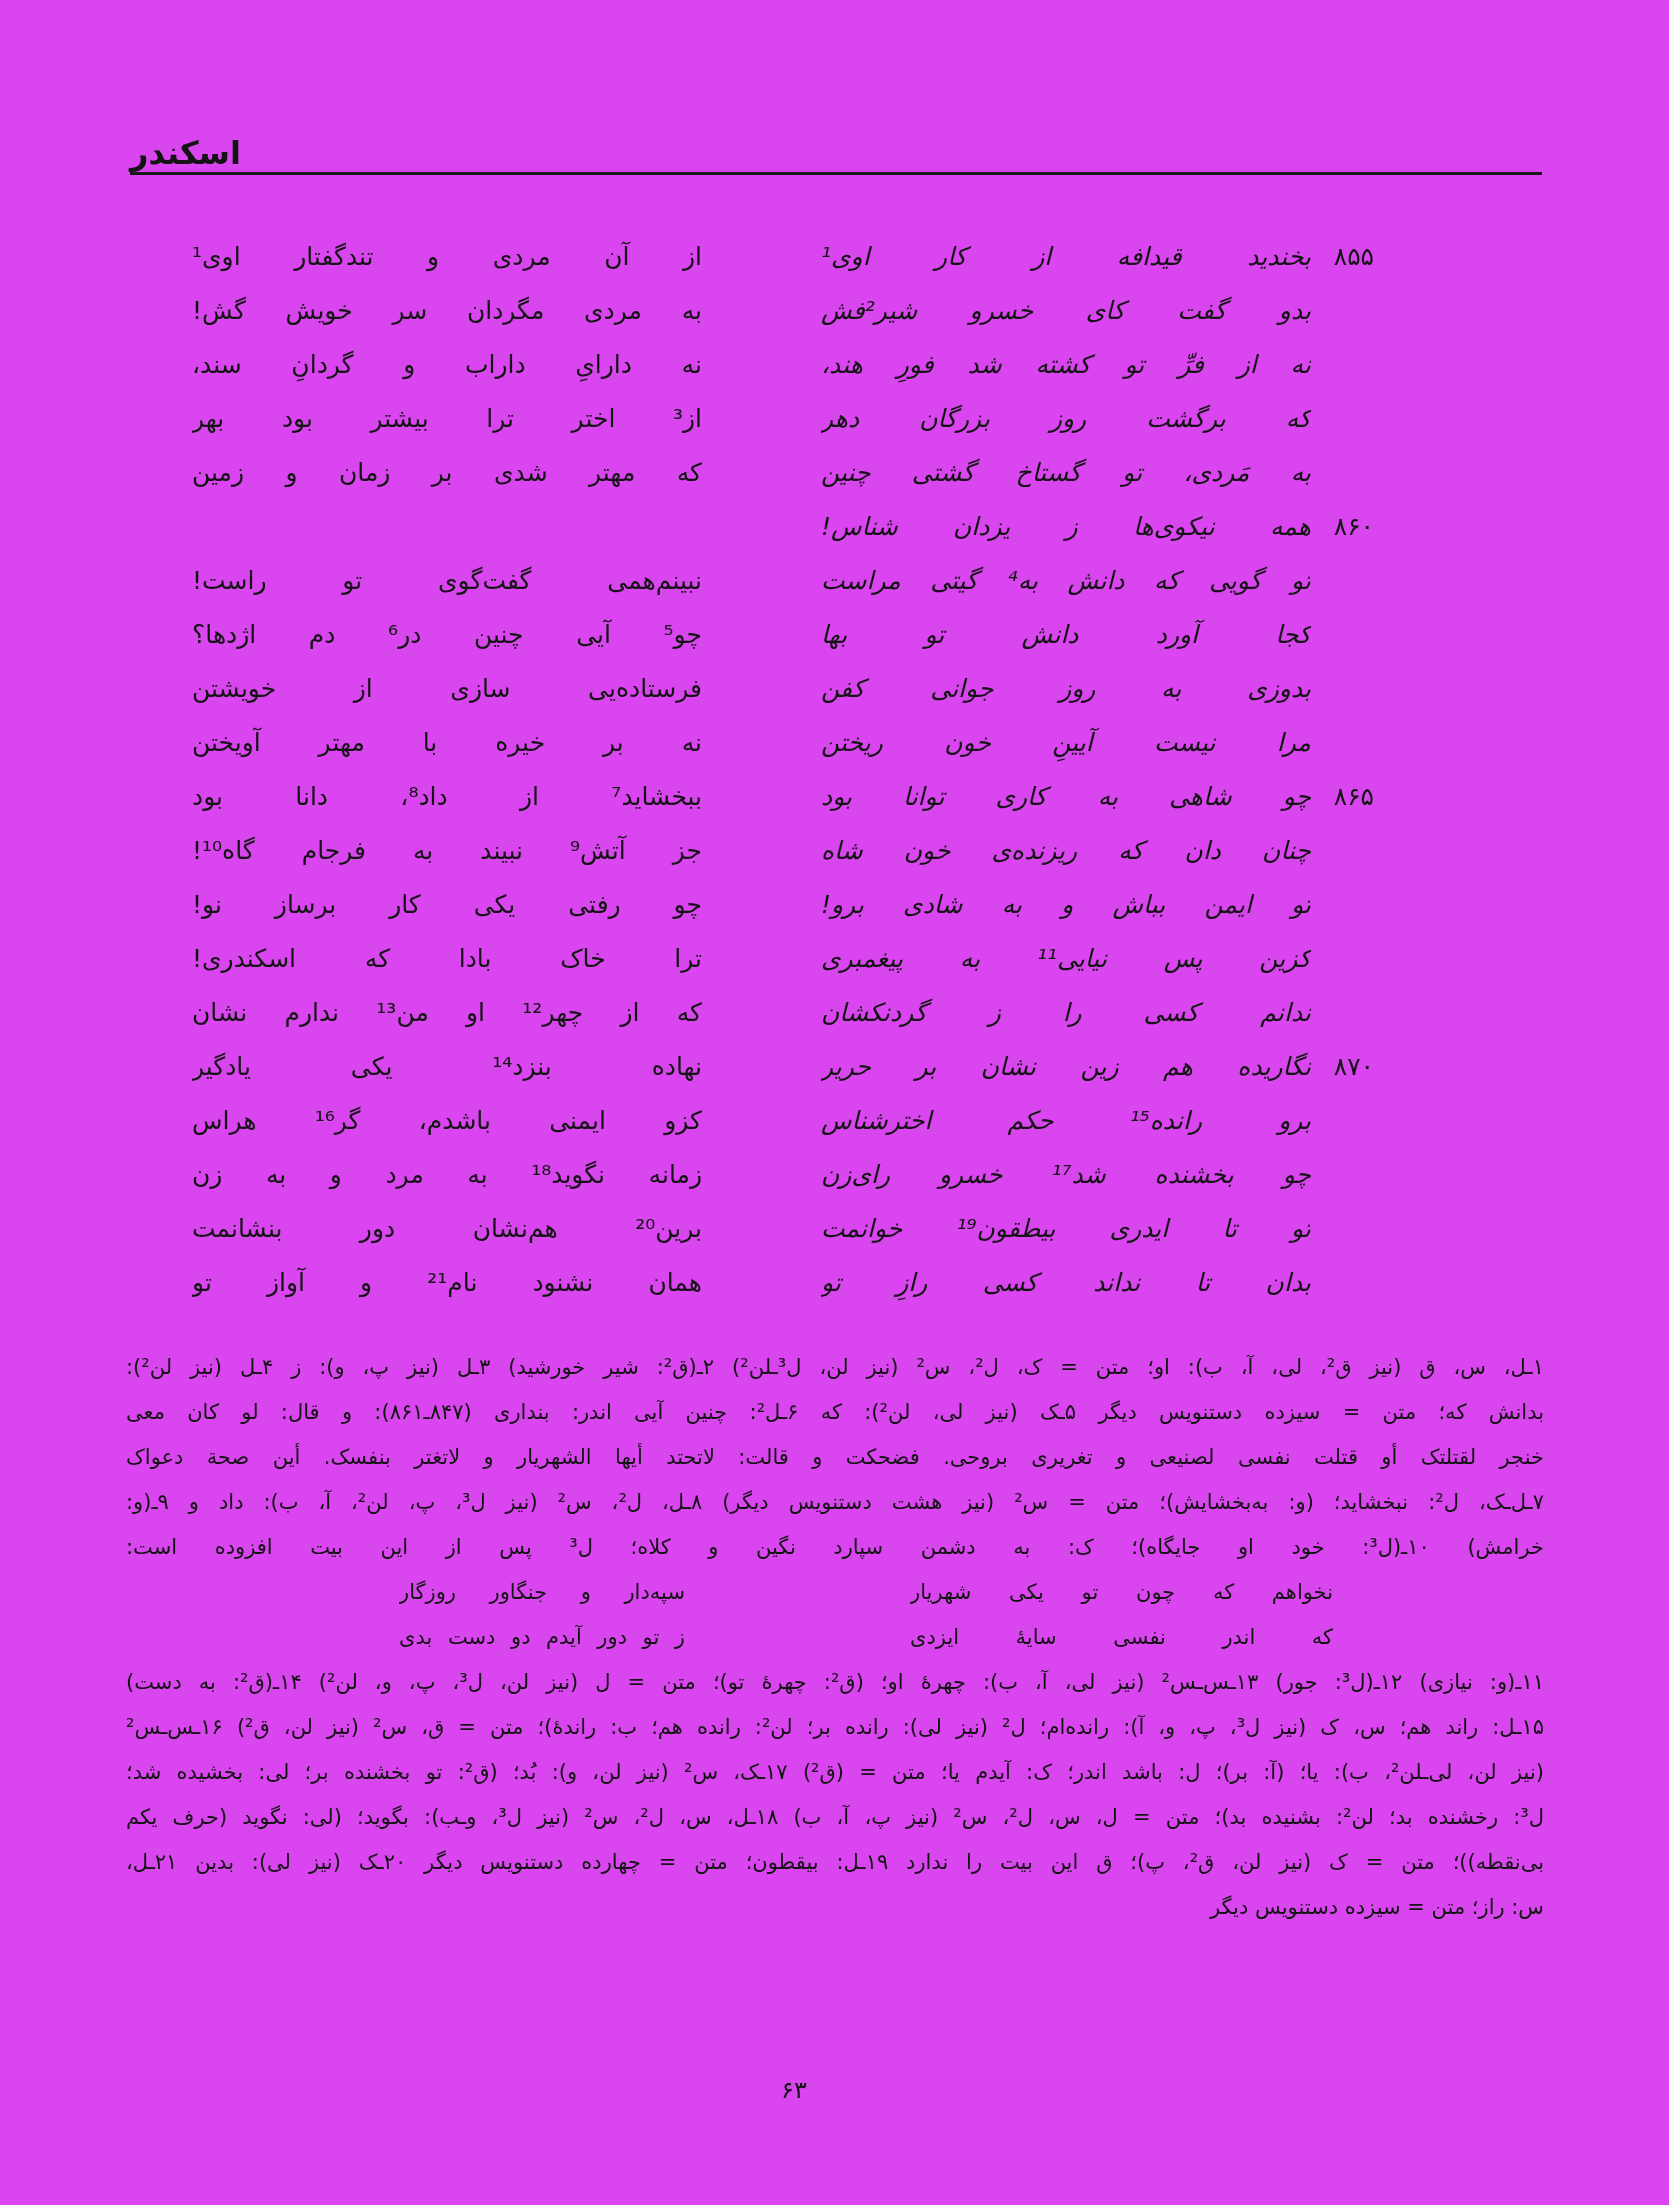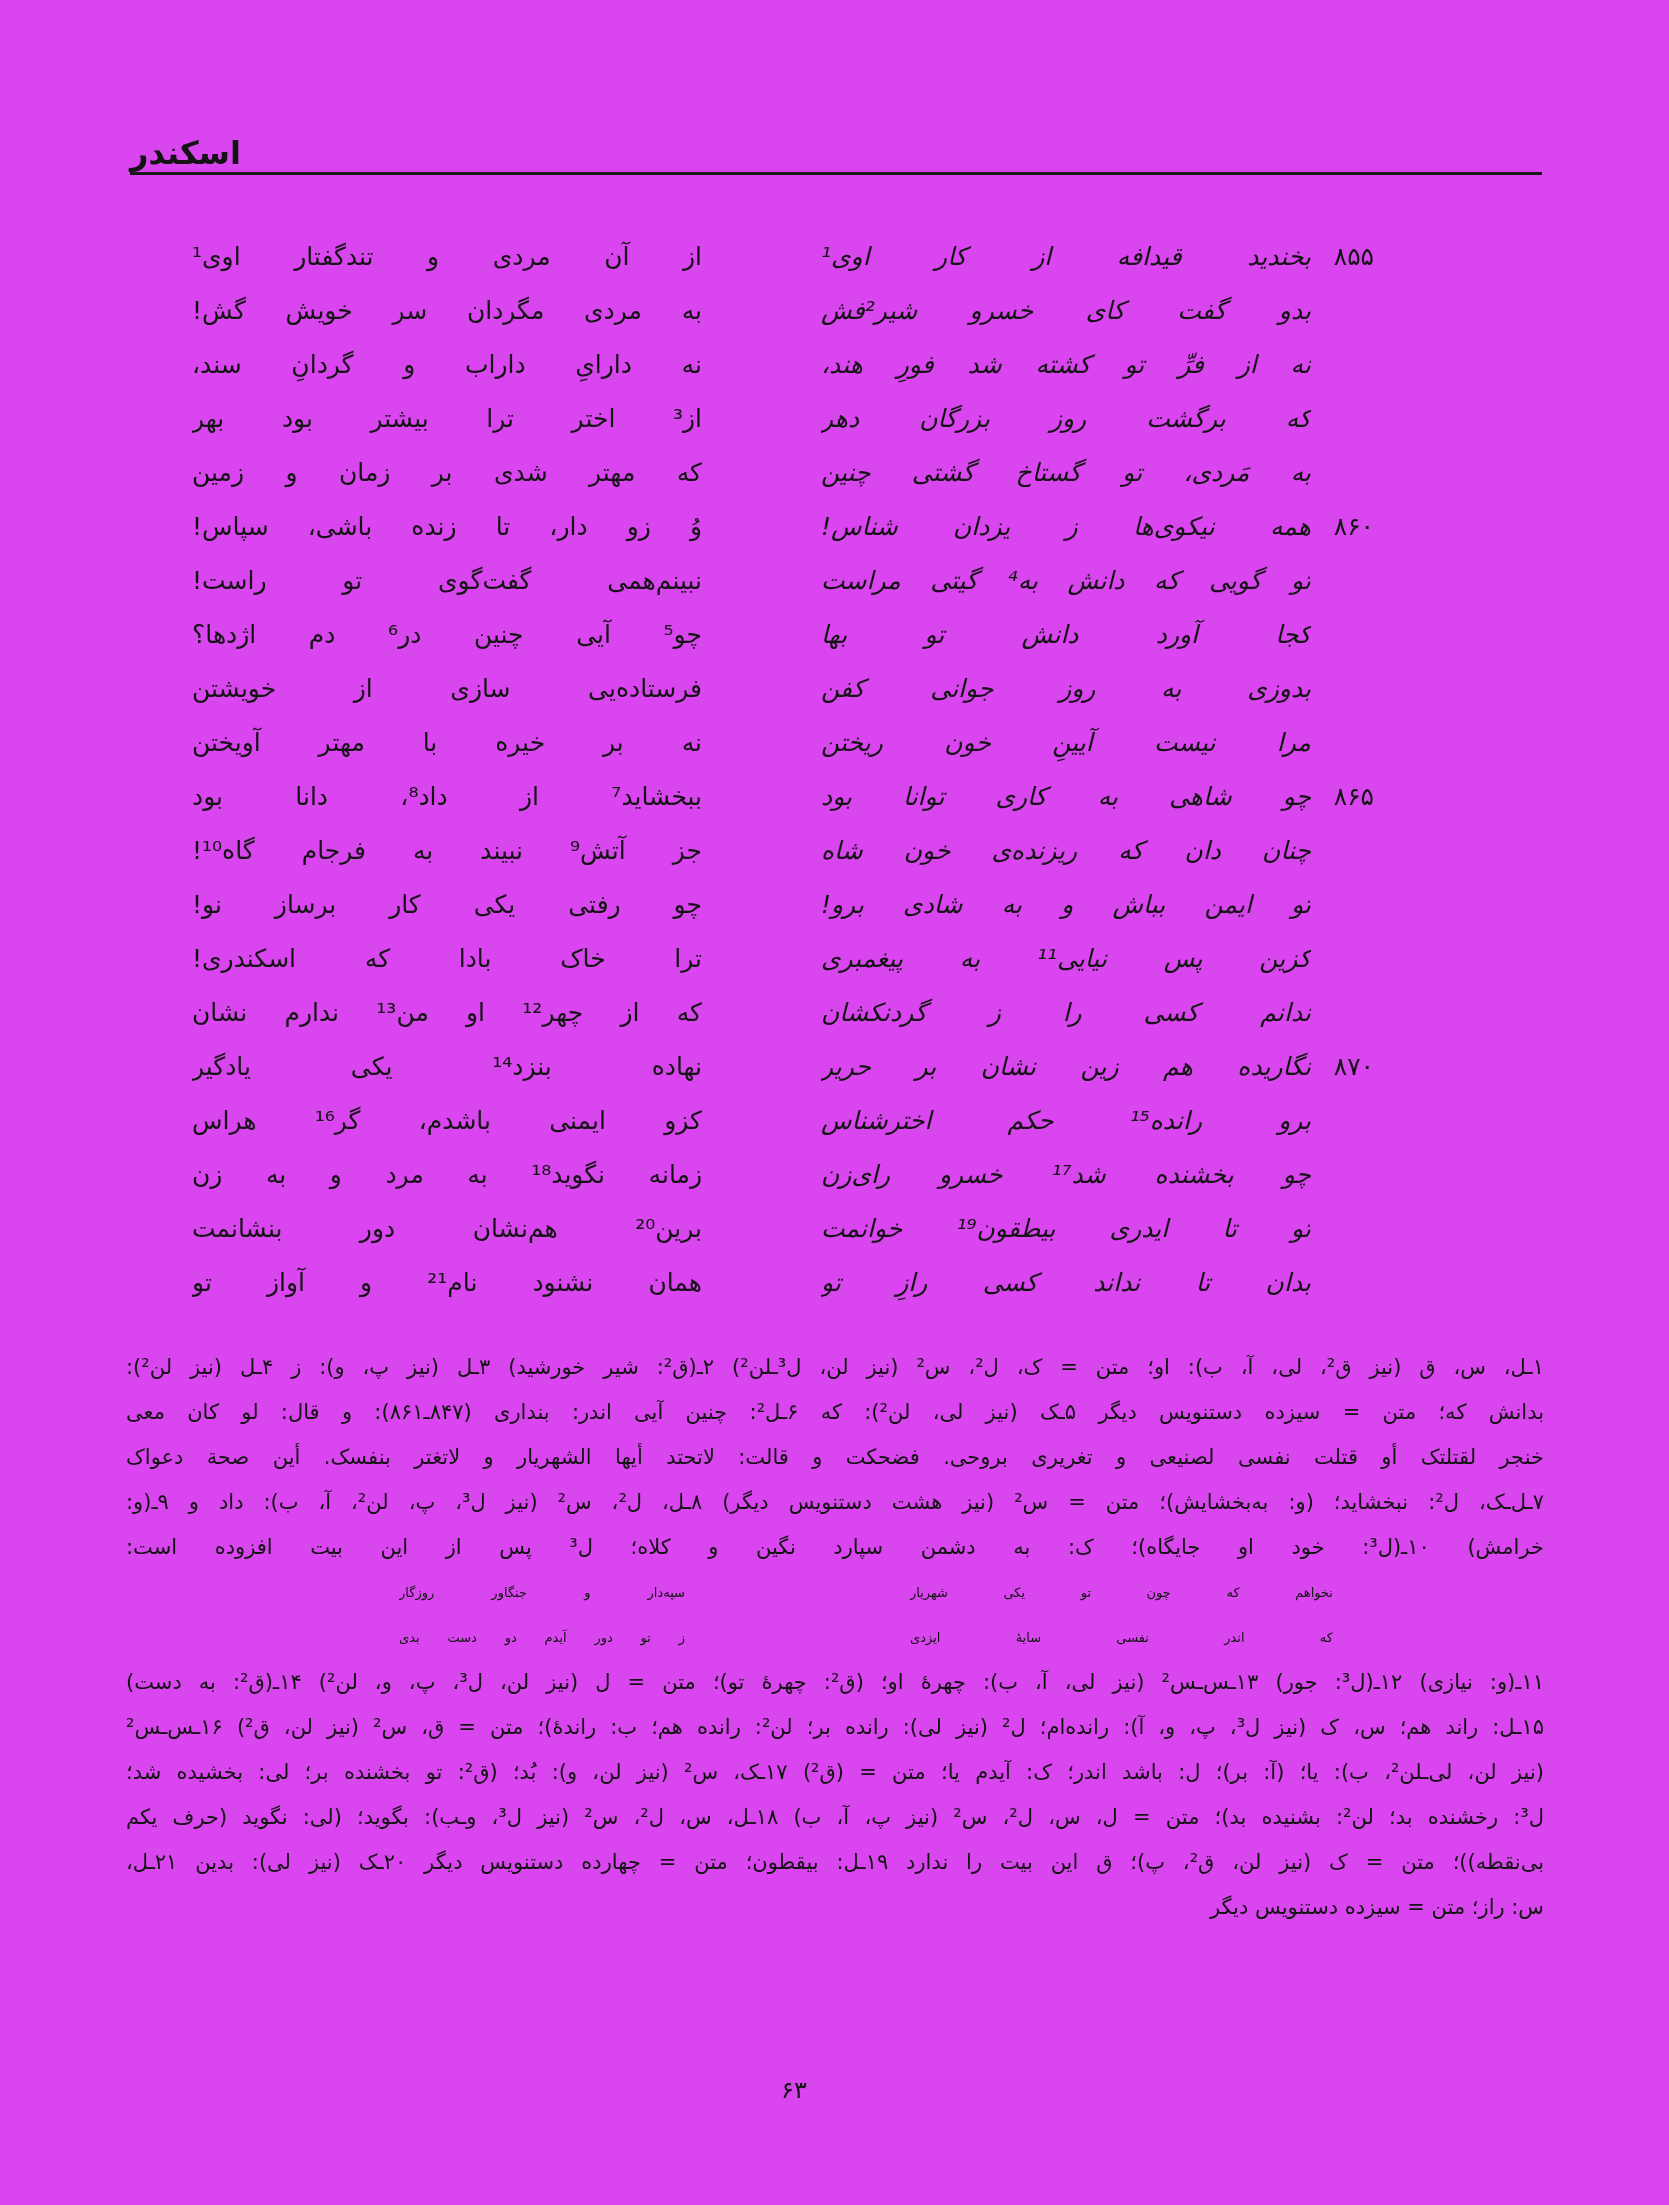--- a/index.html
+++ b/index.html
@@ -32,21 +32,21 @@
   
   #apparatus{position:absolute;left:126px;top:1345px;width:1418px;direction:rtl;}
   .app-line{
     font-size:21px;line-height:45px;height:45px;overflow:hidden;
     text-align:justify;text-align-last:justify;direction:rtl;
   }
   .app-line.last{text-align:right;text-align-last:right;}
   .app-verse{display:flex;height:45px;direction:rtl;}
   .app-verse .vgap2{width:211px;flex:0 0 211px;}
   .app-verse .cell{
-    font-size:13px;line-height:45px;height:45px;overflow:hidden;
+    font-size:21px;line-height:45px;height:45px;overflow:hidden;
     text-align:justify;text-align-last:justify;direction:rtl;
   }
   .app-verse .cell.r{width:423px;flex:0 0 423px;}
   .app-verse .vgap3{width:225px;flex:0 0 225px;}
   .app-verse .cell.l{width:286px;flex:0 0 286px;}
   
   .pageno{
     position:absolute;left:709px;top:2076px;width:170px;text-align:center;
     font-size:24px;direction:rtl;
   }
@@ -85,21 +85,20 @@
       <div class="vrow">
         <div class="vnum"></div>
         <div class="hemi right">به مَردی، تو گستاخ گشتی چنین</div>
         <div class="vgap"></div>
         <div class="hemi left">که مهتر شدی بر زمان و زمین</div>
       </div>
       <div class="vrow">
         <div class="vnum">۸۶۰</div>
         <div class="hemi right">همه نیکوی‌ها ز یزدان شناس!</div>
         <div class="vgap"></div>
-        <div class="hemi left">وُ زو دار، تا زنده باشی، سپاس!</div>
       </div>
       <div class="vrow">
         <div class="vnum"></div>
         <div class="hemi right">تو گویی که دانش به⁴ گیتی مراست</div>
         <div class="vgap"></div>
         <div class="hemi left">نبینم‌همی گفت‌گوی تو راست!</div>
       </div>
       <div class="vrow">
         <div class="vnum"></div>
         <div class="hemi right">کجا آورد دانش تو بها</div>

